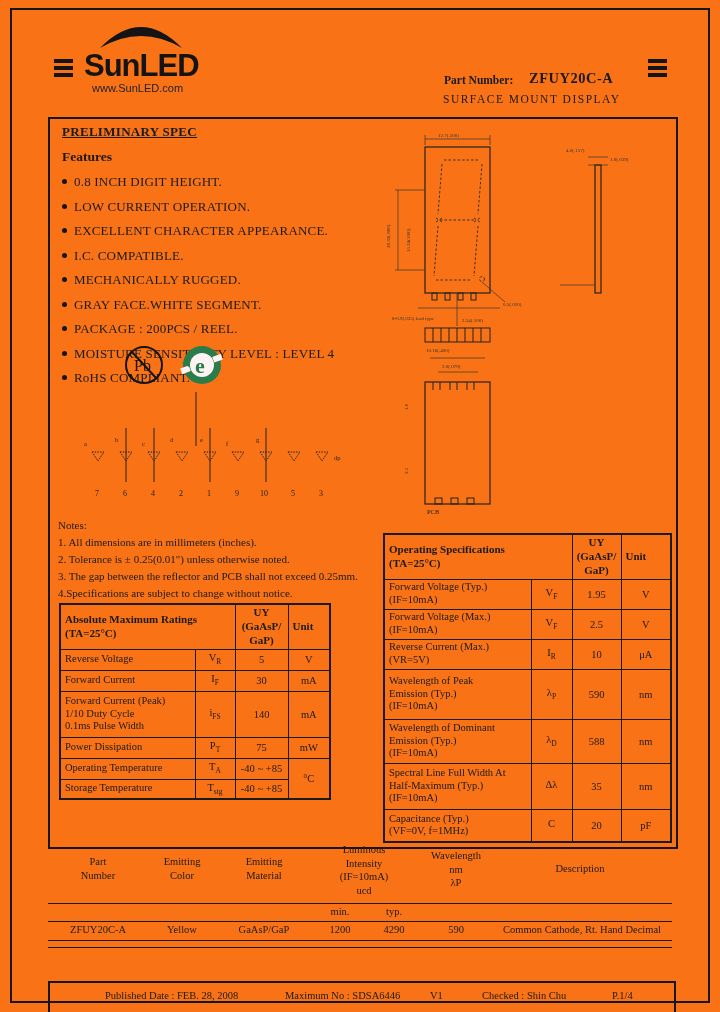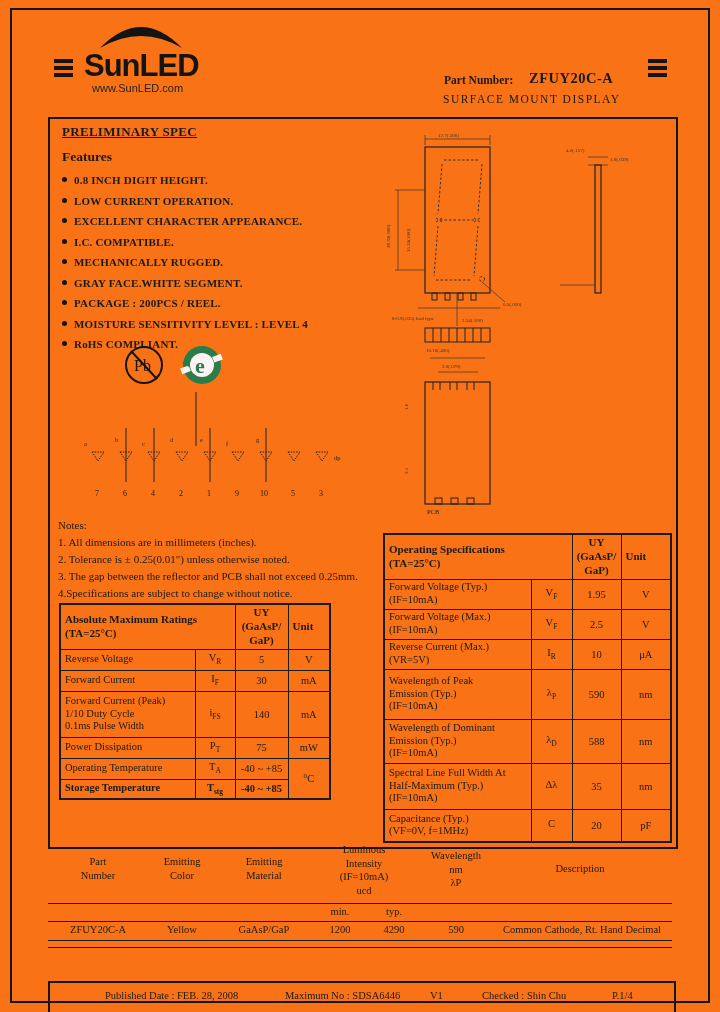--- a/index.html
+++ b/index.html
@@ -11,21 +11,21 @@
   .menu i{display:block;width:19px;height:4px;background:#141414;margin:3px 0;}
   .brand{font-family:"Liberation Sans",sans-serif;font-weight:bold;font-size:31px;letter-spacing:-1px;color:#141414;}
   .website{font-family:"Liberation Sans",sans-serif;font-size:11px;color:#222;}
   .pn-label{font-weight:bold;font-size:11.5px;}
   .pn-value{font-weight:bold;font-size:14.5px;letter-spacing:.5px;}
   .subtitle{font-size:11.5px;letter-spacing:1.5px;}
   
   .main-box{position:absolute;left:48px;top:117px;width:626px;height:728px;border:2px solid #161616;}
   .prelim{font-weight:bold;font-size:13px;text-decoration:underline;letter-spacing:.3px;}
   .feat-title{font-weight:bold;font-size:13.5px;}
-  .feat li{list-style:none;font-size:11px;margin:0 0 8.5px 0;letter-spacing:.2px;font-weight:bold;}
+  .feat li{list-style:none;font-size:13px;margin:0 0 8.5px 0;letter-spacing:.2px;}
   .feat{margin:0;padding:0;}
   .bullet{display:inline-block;width:5px;height:5px;background:#141414;border-radius:50%;margin-right:7px;vertical-align:2px;}
   .notes{font-size:11px;line-height:17px;}
   
   table.spec{border-collapse:collapse;border:2px solid #1b1b1b;font-size:10.5px;table-layout:fixed;}
   table.spec td,table.spec th{border:1px solid #1b1b1b;padding:1px 4px;vertical-align:middle;overflow:hidden;}
   table.spec th{text-align:left;font-size:11px;}
   .c{text-align:center;}
   .ttl{font-weight:bold;font-size:11px;line-height:1.25;}
   .pl{line-height:1.2;}
@@ -277,21 +277,21 @@
       <td class="c"><span>P</span><sub>T</sub></td>
       <td class="c">75</td>
       <td class="c">mW</td>
     </tr>
     <tr style="height:21px;">
       <td class="pl">Operating Temperature</td>
       <td class="c"><span>T</span><sub>A</sub></td>
       <td class="c">-40 ~ +85</td>
       <td class="c" rowspan="2">°C</td>
     </tr>
-    <tr style="height:20px;font-weight:bold;">
+    <tr style="height:20px;">
       <td class="pl">Storage Temperature</td>
       <td class="c"><span>T</span><sub>stg</sub></td>
       <td class="c">-40 ~ +85</td>
     </tr>
   </tbody>
     </table>
 
   <table class="spec abs" style="left:383px;top:533px;width:287px;">
     <colgroup>
         <col style="width:147px">

